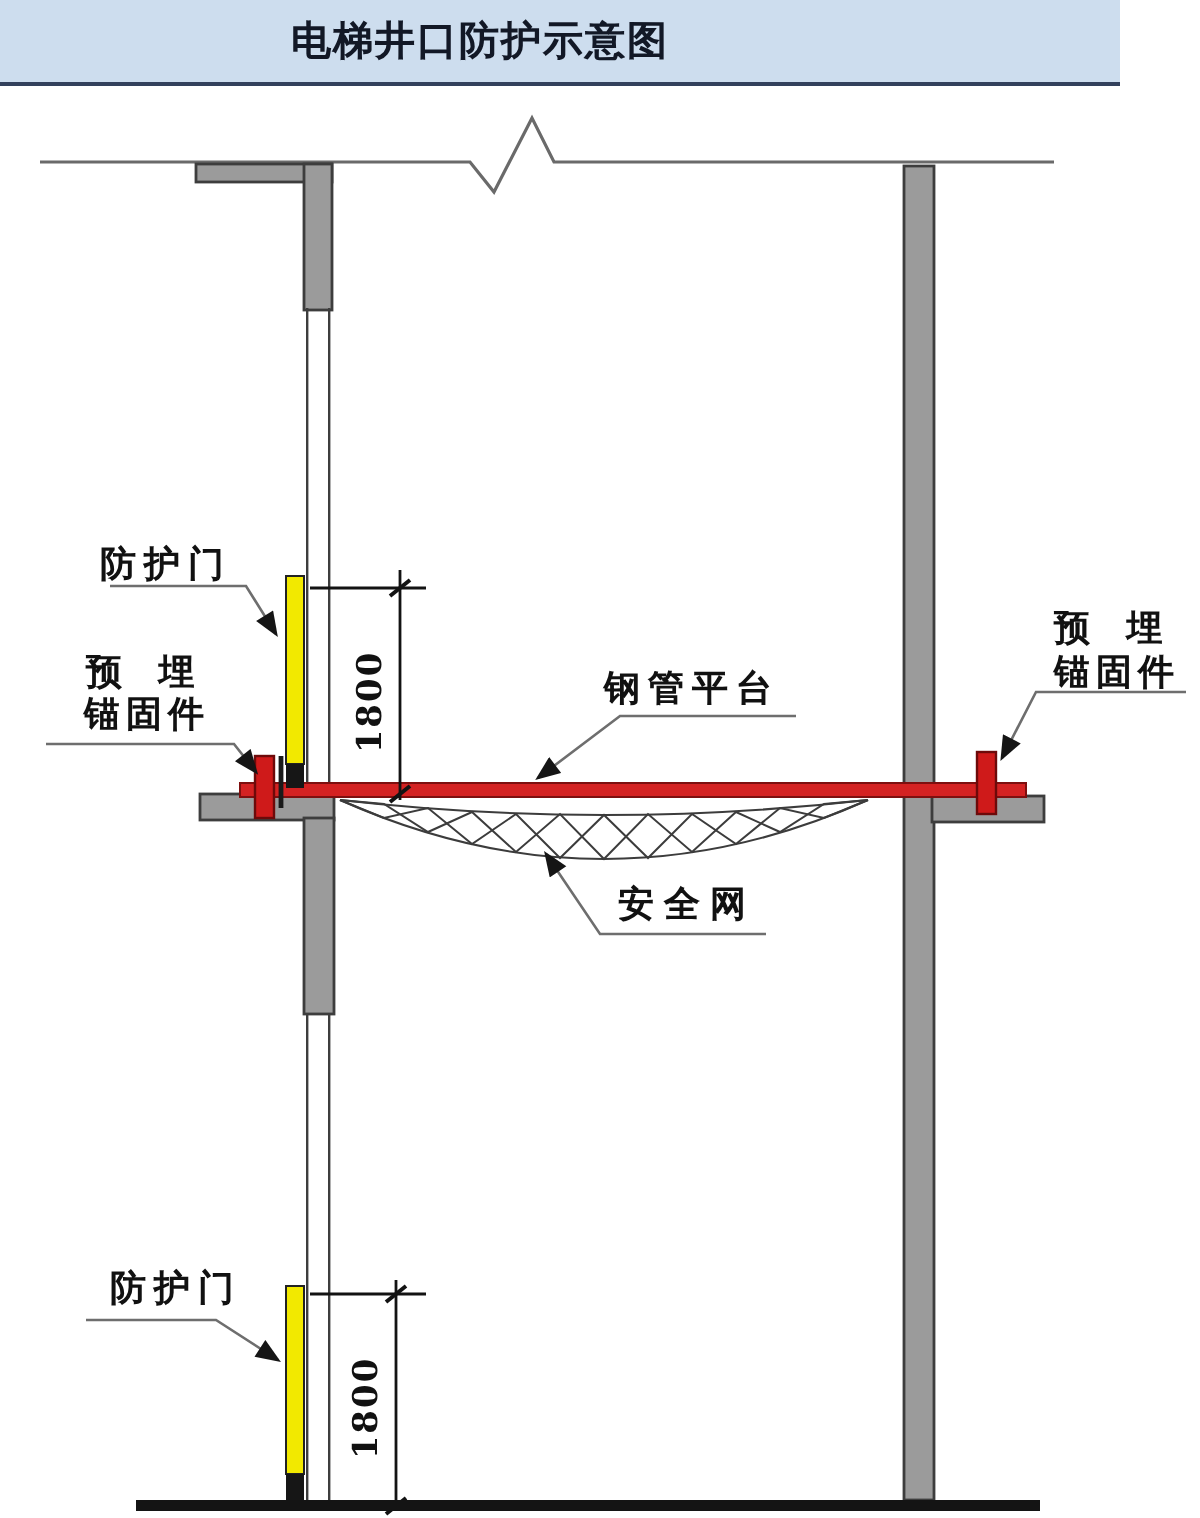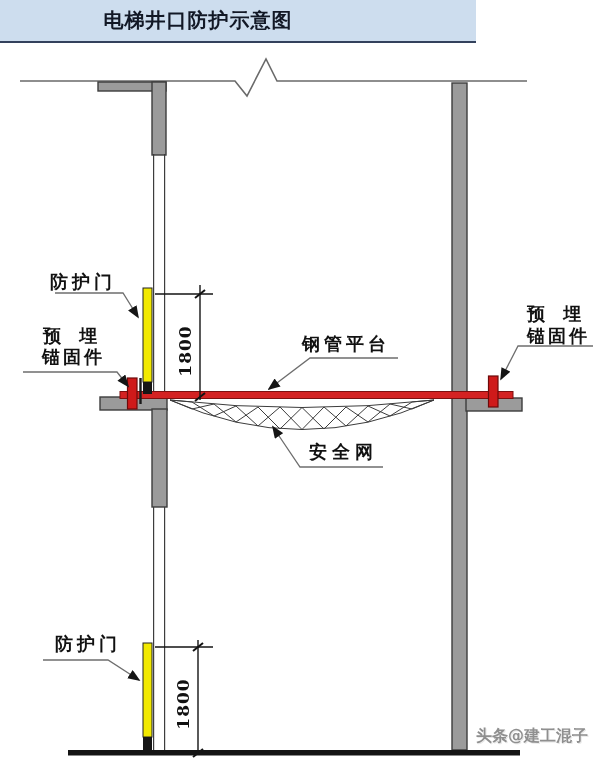--- a/index.html
+++ b/index.html
@@ -1,21 +1,21 @@
 <!DOCTYPE html>
 <html><head>
 <meta charset="utf-8">
 <style>
   html,body{margin:0;padding:0;background:#fff;}
   .screen{
     position:relative;width:600px;height:759px;background:#ffffff;overflow:hidden;
     font-family:"DejaVu Sans","Liberation Sans",sans-serif;
   }
   .title-bar{
-    position:absolute;left:0;top:0;width:476px;height:41px;
+    position:absolute;left:0;top:0;width:560px;height:41px;
     background:#cdddee;border-bottom:2px solid #33415c;
     display:flex;align-items:center;justify-content:center;
   }
   .title-bar .title-text{
     font-family:"DejaVu Serif","Liberation Serif",serif;
     font-weight:bold;font-size:20px;color:#121826;letter-spacing:1px;
     transform:translateX(-40px);
     white-space:nowrap;
   }
   svg.diagram{position:absolute;left:0;top:0;width:600px;height:759px;}
@@ -130,15 +130,14 @@
     <text class="cad-label" x="50" y="288" letter-spacing="4">防护门</text>
     <text class="cad-label" x="43" y="342" letter-spacing="6">预 埋</text>
     <text class="cad-label" x="42" y="363" letter-spacing="3">锚固件</text>
     <text class="cad-label" x="302" y="350" letter-spacing="4">钢管平台</text>
     <text class="cad-label" x="309" y="458" letter-spacing="5">安全网</text>
     <text class="cad-label" x="527" y="320" letter-spacing="6">预 埋</text>
     <text class="cad-label" x="527" y="342" letter-spacing="3">锚固件</text>
     <text class="cad-label" x="55" y="650" letter-spacing="4">防护门</text>
   </svg>
 
-  <div class="watermark">头条@建工混子</div>
 
 </div>
 
 </body></html>

